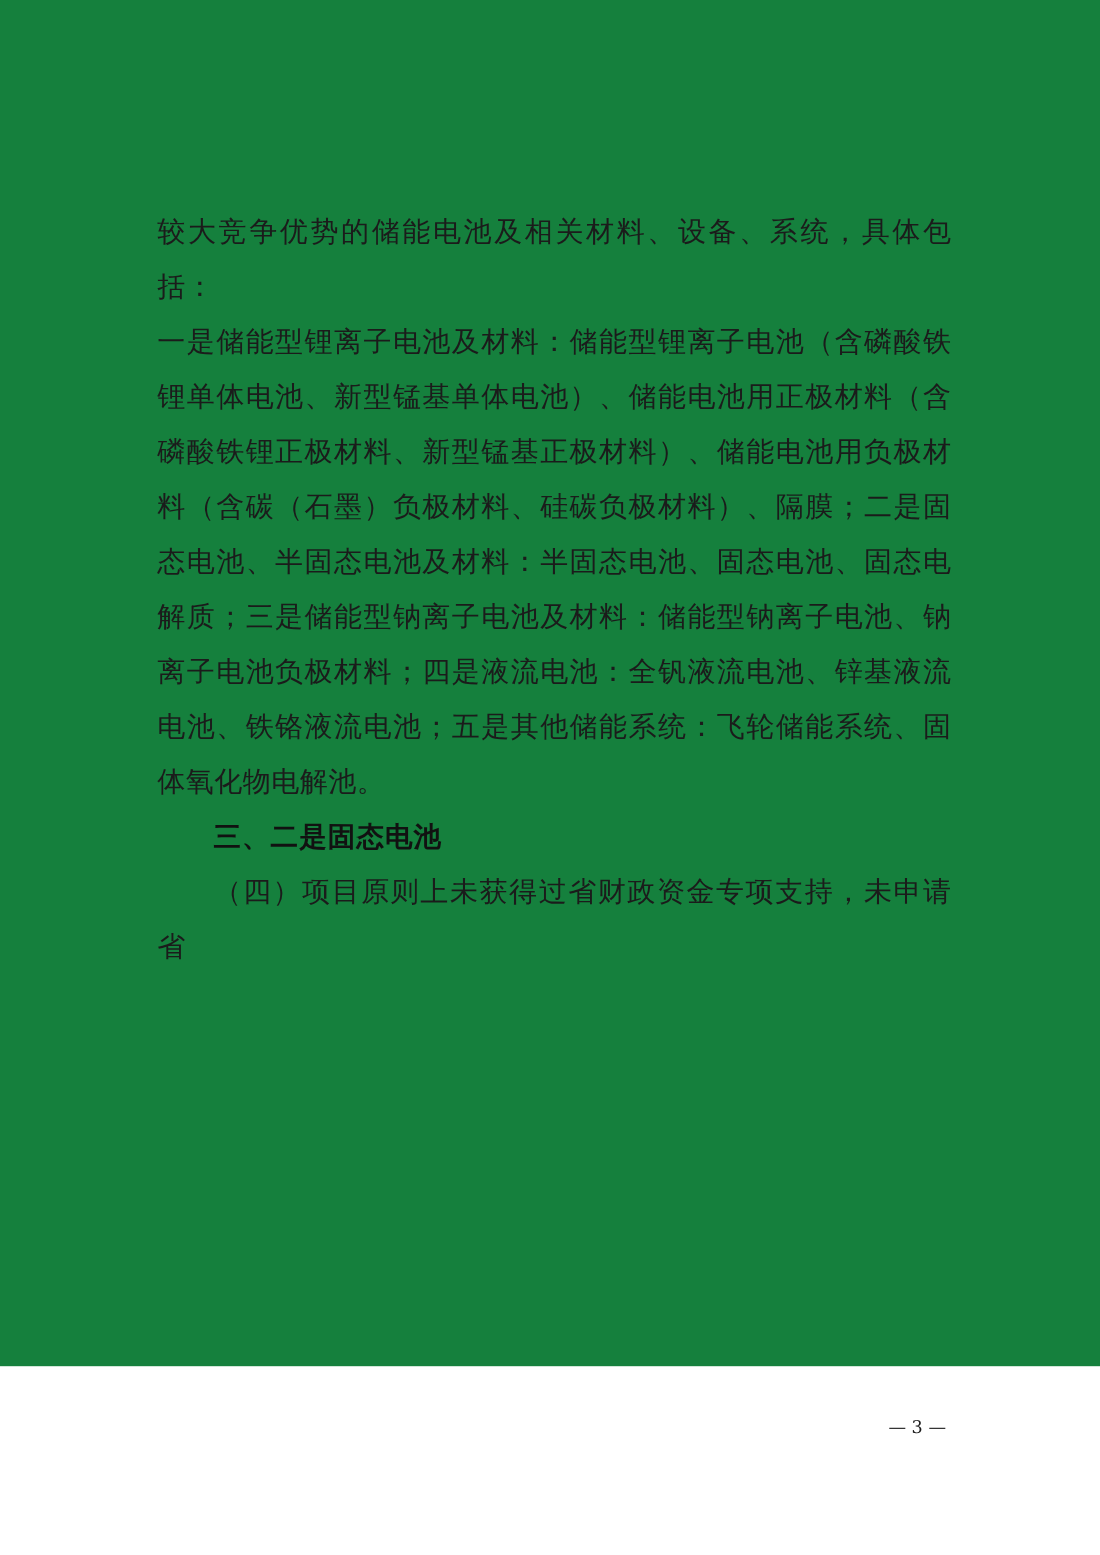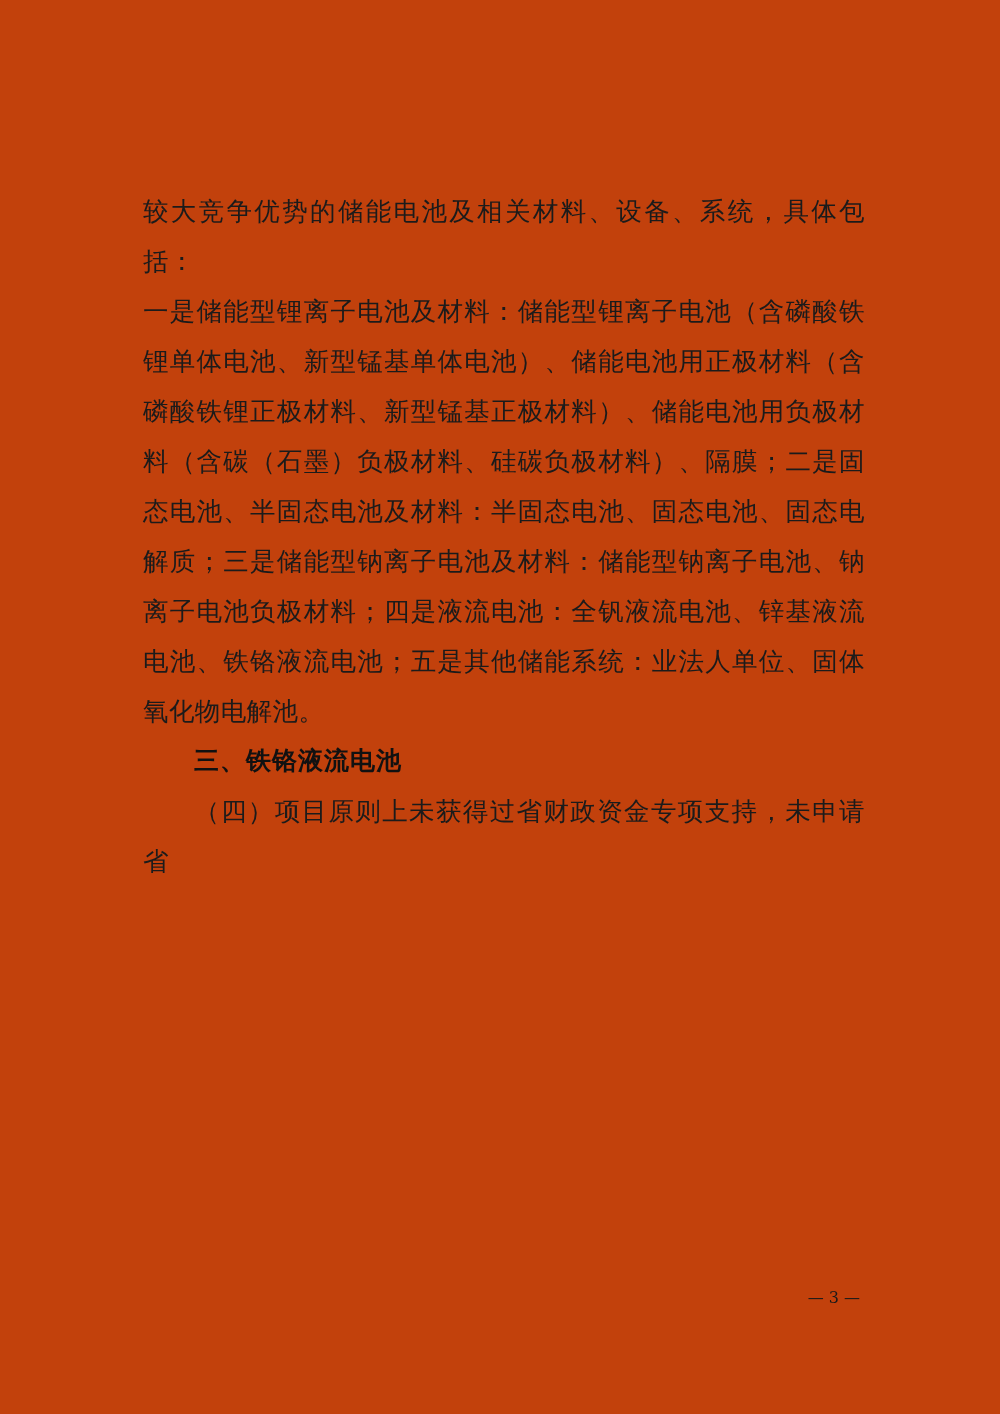--- a/index.html
+++ b/index.html
@@ -13,22 +13,22 @@
     position: relative;
     font-family: "DejaVu Serif", "Liberation Serif", serif;
     color: #1a1a1a;
     overflow: hidden;
   }
   .page {
     position: absolute;
     left: 0;
     top: 0;
     width: 1000px;
-    height: 1414px;
-    background: #c2410c;
+    height: 1242px;
+    background: #15803d;
   }
   .content {
     position: absolute;
     left: 143px;
     top: 186px;
     width: 722px;
   }
   p {
     margin: 0;
     font-size: 25.5px;
@@ -68,23 +68,23 @@
   }
 </style>
 </head>
 <body>
 
 <div class="page">
   <div class="content">
 
     <p class="block">较大竞争优势的储能电池及相关材料、设备、系统，具体包括：</p>
 
-    <p class="block">一是储能型锂离子电池及材料：储能型锂离子电池（含磷酸铁锂单体电池、新型锰基单体电池）、储能电池用正极材料（含磷酸铁锂正极材料、新型锰基正极材料）、储能电池用负极材料（含碳（石墨）负极材料、硅碳负极材料）、隔膜；二是固态电池、半固态电池及材料：半固态电池、固态电池、固态电解质；三是储能型钠离子电池及材料：储能型钠离子电池、钠离子电池负极材料；四是液流电池：全钒液流电池、锌基液流电池、铁铬液流电池；五是其他储能系统：业法人单位、固体氧化物电解池。</p>
+    <p class="block">一是储能型锂离子电池及材料：储能型锂离子电池（含磷酸铁锂单体电池、新型锰基单体电池）、储能电池用正极材料（含磷酸铁锂正极材料、新型锰基正极材料）、储能电池用负极材料（含碳（石墨）负极材料、硅碳负极材料）、隔膜；二是固态电池、半固态电池及材料：半固态电池、固态电池、固态电解质；三是储能型钠离子电池及材料：储能型钠离子电池、钠离子电池负极材料；四是液流电池：全钒液流电池、锌基液流电池、铁铬液流电池；五是其他储能系统：飞轮储能系统、固体氧化物电解池。</p>
 
-    <p class="heading">三、铁铬液流电池</p>
+    <p class="heading">三、二是固态电池</p>
 
 
 
 
     <p class="indent">（四）项目原则上未获得过省财政资金专项支持，未申请省</p>
 
   </div>
 
   <div class="footer">
     <span class="footer-inner">— 3 —</span>

